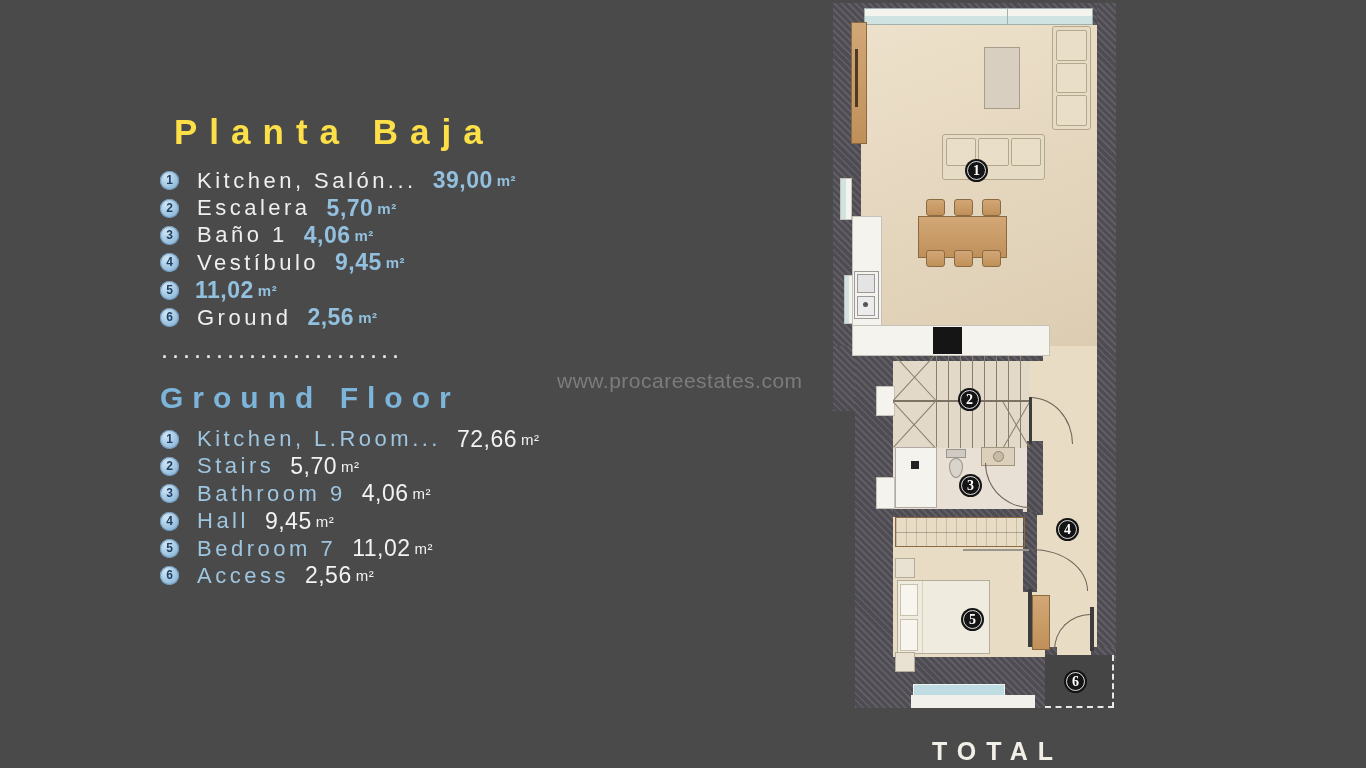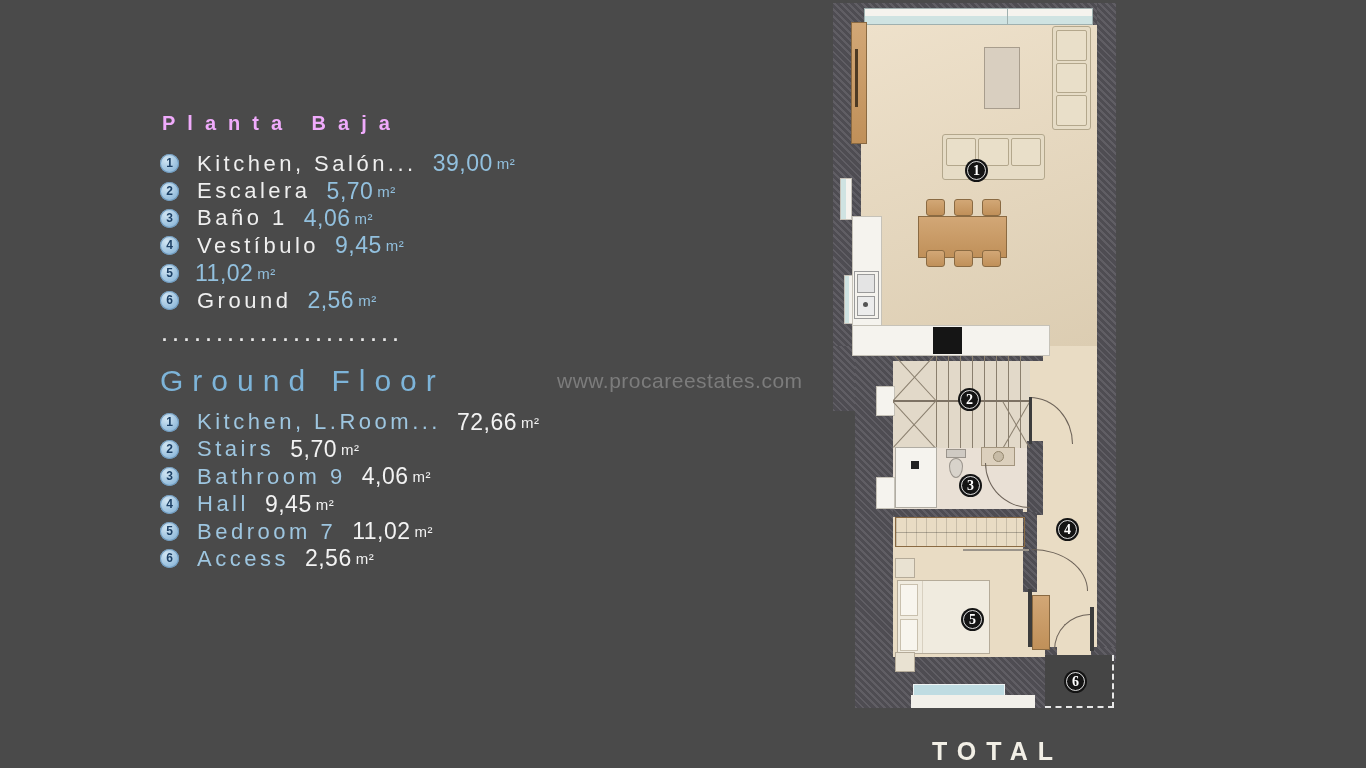--- a/index.html
+++ b/index.html
@@ -4,40 +4,40 @@
 <style>
   html,body{margin:0;padding:0;}
   body{
     width:1366px;height:768px;position:relative;overflow:hidden;
     background:#4a4a4a;
     font-family:"Liberation Sans", sans-serif;
   }
   
   .panel{position:absolute;left:160px;top:112px;width:600px;}
   .title-es{
-    margin:0 0 15px 2px;color:#f0abfc;font-size:20px;font-weight:bold;
+    margin:0 0 15px 14px;color:#fde047;font-size:35px;font-weight:bold;
     letter-spacing:12px;white-space:nowrap;
   }
   .title-en{
-    margin:22px 0 10px 0;color:#7db4d9;font-size:30px;font-weight:normal;
+    margin:22px 0 10px 0;color:#7db4d9;font-size:30px;font-weight:bold;
     letter-spacing:9px;white-space:nowrap;
   }
   .list{display:flex;flex-direction:column;}
   .row{display:flex;align-items:center;height:27.4px;white-space:nowrap;}
   .lbadge{
     width:19px;height:19px;border-radius:50%;flex:0 0 19px;
     background:radial-gradient(circle at 35% 30%, #d2e6f3, #96bedd 65%, #7aa6ca);
     color:#1d4065;font-size:12px;font-weight:bold;line-height:19px;text-align:center;
     box-shadow:0 0 0 1px #6e99bd inset;
   }
   .lbl{margin-left:18px;font-size:22px;letter-spacing:3.5px;}
   .lbl.es{color:#efefef;}
   .lbl.en{color:#9ec6e0;}
   .val{margin-left:16px;font-size:23px;letter-spacing:0.5px;}
-  .val.es{color:#92c0de;}
+  .val.es{color:#92c0de;font-weight:bold;}
   .val.en{color:#f2f2f2;}
   .unit{font-size:15px;margin-left:4px;position:relative;top:-2px;}
   .dots{
     margin:16px 0 0 2px;color:#e8e8e8;font-size:18px;font-weight:bold;
     letter-spacing:6px;line-height:10px;height:12px;overflow:hidden;
   }
   .watermark{
     position:absolute;left:557px;top:369px;font-size:21px;color:#7c7c7c;
     letter-spacing:0.5px;
   }

